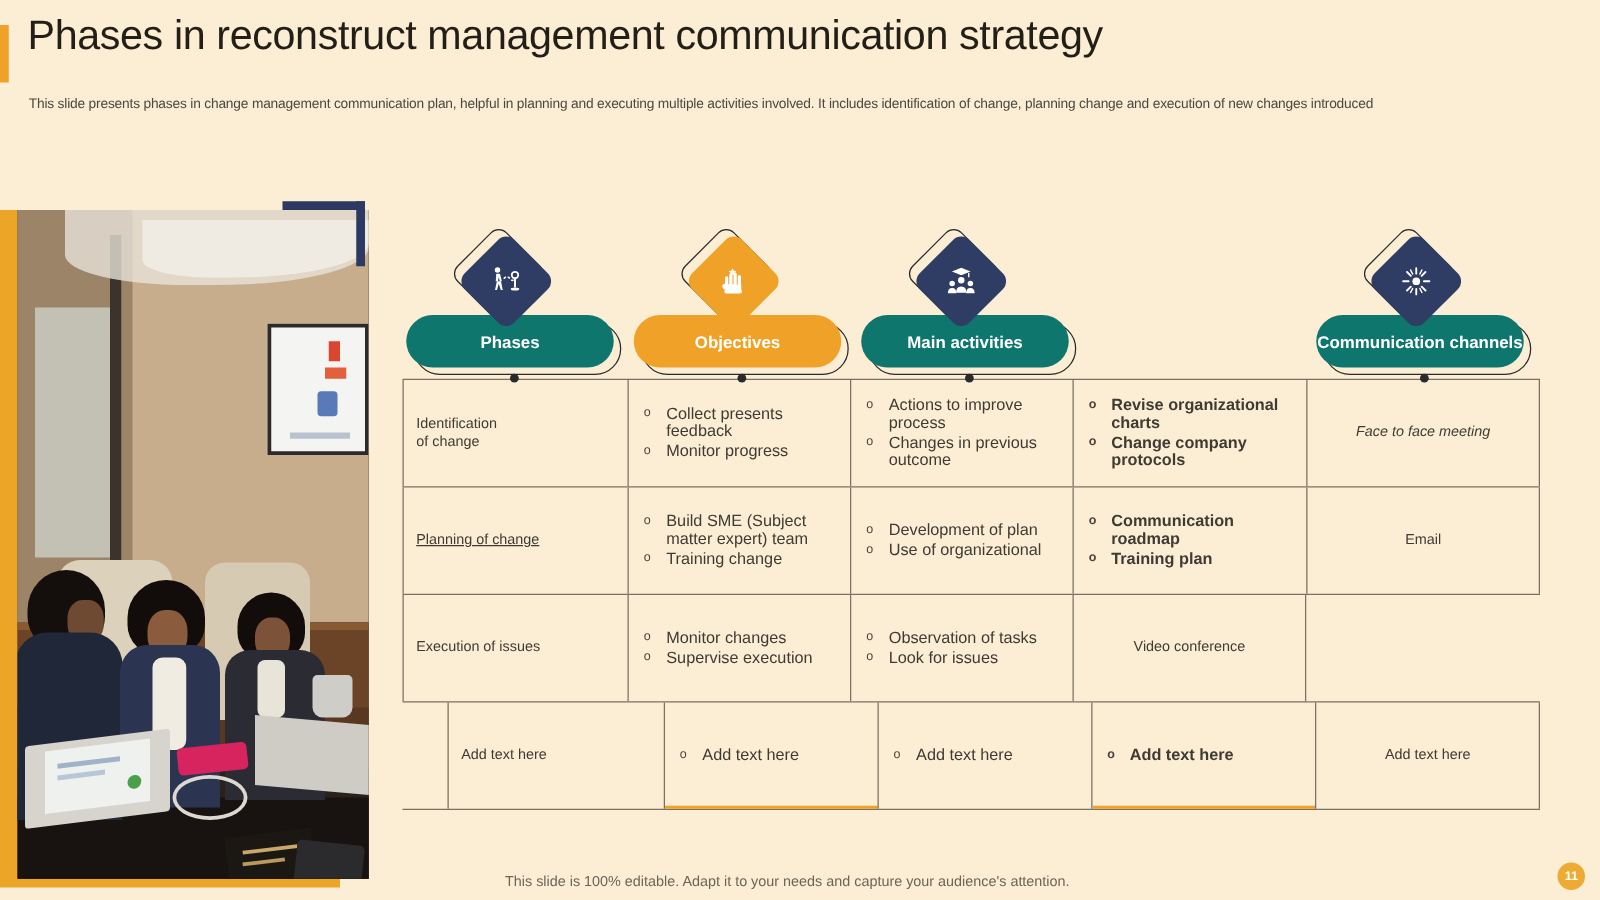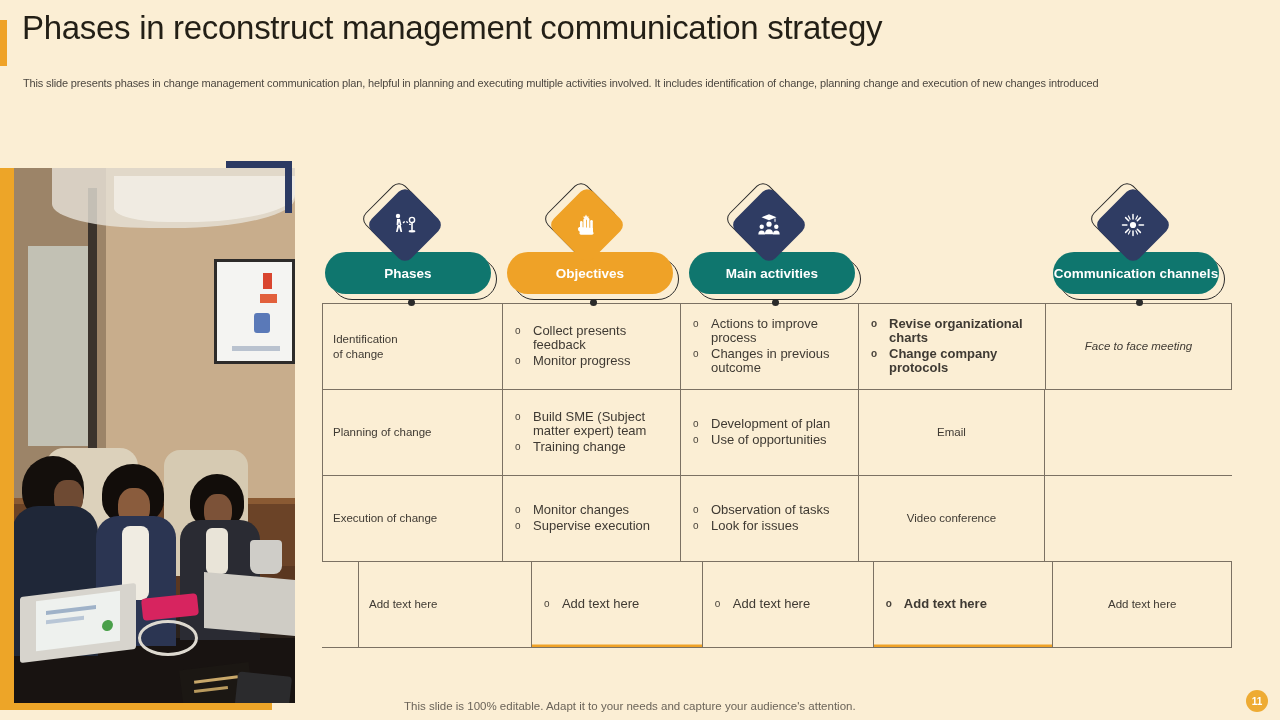--- a/index.html
+++ b/index.html
@@ -361,42 +361,48 @@
           <li>Change company protocols</li>
         </ul>
       </div>
       <div class="gcell c5">
         <div class="cell-txt" style="width:100%;font-style:italic;">Face to face meeting</div>
       </div>
     </div>
 
     <div class="grow">
       <div class="gcell c1">
-        <div class="cell-txt" style="white-space:pre-line;">Planning of change</div>
+        <div class="cell-txt" style="white-space:pre-line;text-decoration:underline;">Planning of change</div>
       </div>
       <div class="gcell c2">
         <ul class="blist">
           <li>Build SME (Subject matter expert) team</li>
           <li>Training change</li>
         </ul>
       </div>
       <div class="gcell c3">
         <ul class="blist">
           <li>Development of plan</li>
-          <li>Use of opportunities</li>
+          <li>Use of organizational</li>
+        </ul>
+      </div>
+      <div class="gcell c4">
+        <ul class="blist">
+          <li>Communication roadmap</li>
+          <li>Training plan</li>
         </ul>
       </div>
       <div class="gcell c5">
         <div class="cell-txt" style="width:100%;">Email</div>
       </div>
     </div>
 
     <div class="grow">
       <div class="gcell c1">
-        <div class="cell-txt" style="white-space:pre-line;">Execution of change</div>
+        <div class="cell-txt" style="white-space:pre-line;">Execution of issues</div>
       </div>
       <div class="gcell c2">
         <ul class="blist">
           <li>Monitor changes</li>
           <li>Supervise execution</li>
         </ul>
       </div>
       <div class="gcell c3">
         <ul class="blist">
           <li>Observation of tasks</li>

